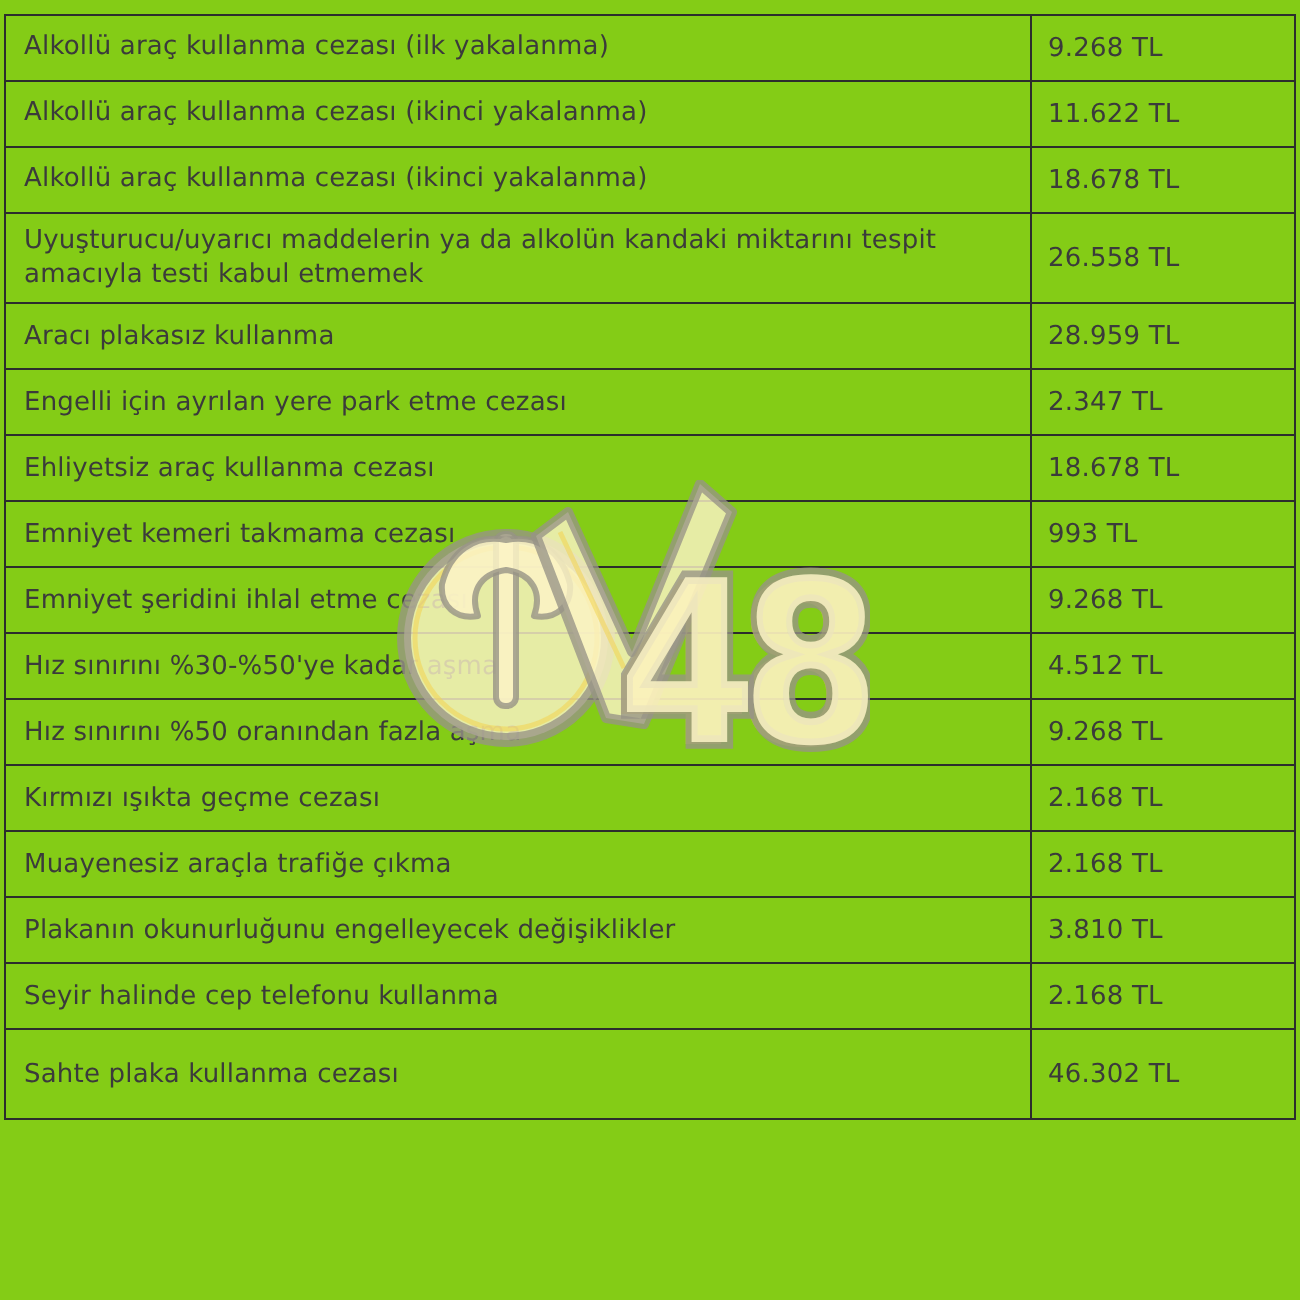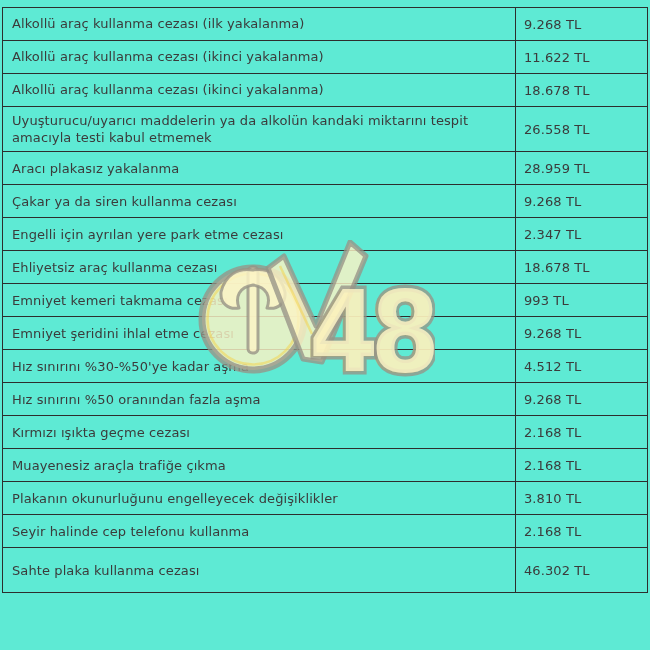--- a/index.html
+++ b/index.html
@@ -1,20 +1,20 @@
 <!DOCTYPE html>
 <html lang="tr"><head>
 <meta charset="utf-8">
 <style>
   html,body{margin:0;padding:0;background:#ffffff;}
   .screen{
     position:relative;
     width:650px;height:650px;
     overflow:hidden;
-    background:#5eead4;
+    background:#84cc16;
     font-family:"DejaVu Sans","Liberation Sans",sans-serif;
   }
   table.fines{
     position:absolute;top:7px;left:2px;
     width:645px;
     border-collapse:collapse;
     table-layout:fixed;
   }
   table.fines td{
     border:1.5px solid #2d2d2d;
@@ -56,26 +56,22 @@
         </tr>
         <tr>
           <td class="violation-cell">Alkollü araç kullanma cezası (ikinci yakalanma)</td>
           <td class="fine-cell">18.678 TL</td>
         </tr>
         <tr>
           <td class="violation-cell">Uyuşturucu/uyarıcı maddelerin ya da alkolün kandaki miktarını tespit amacıyla testi kabul etmemek</td>
           <td class="fine-cell">26.558 TL</td>
         </tr>
         <tr>
-          <td class="violation-cell">Aracı plakasız yakalanma</td>
+          <td class="violation-cell">Aracı plakasız kullanma</td>
           <td class="fine-cell">28.959 TL</td>
-        </tr>
-        <tr>
-          <td class="violation-cell">Çakar ya da siren kullanma cezası</td>
-          <td class="fine-cell">9.268 TL</td>
         </tr>
         <tr>
           <td class="violation-cell">Engelli için ayrılan yere park etme cezası</td>
           <td class="fine-cell">2.347 TL</td>
         </tr>
         <tr>
           <td class="violation-cell">Ehliyetsiz araç kullanma cezası</td>
           <td class="fine-cell">18.678 TL</td>
         </tr>
         <tr>

